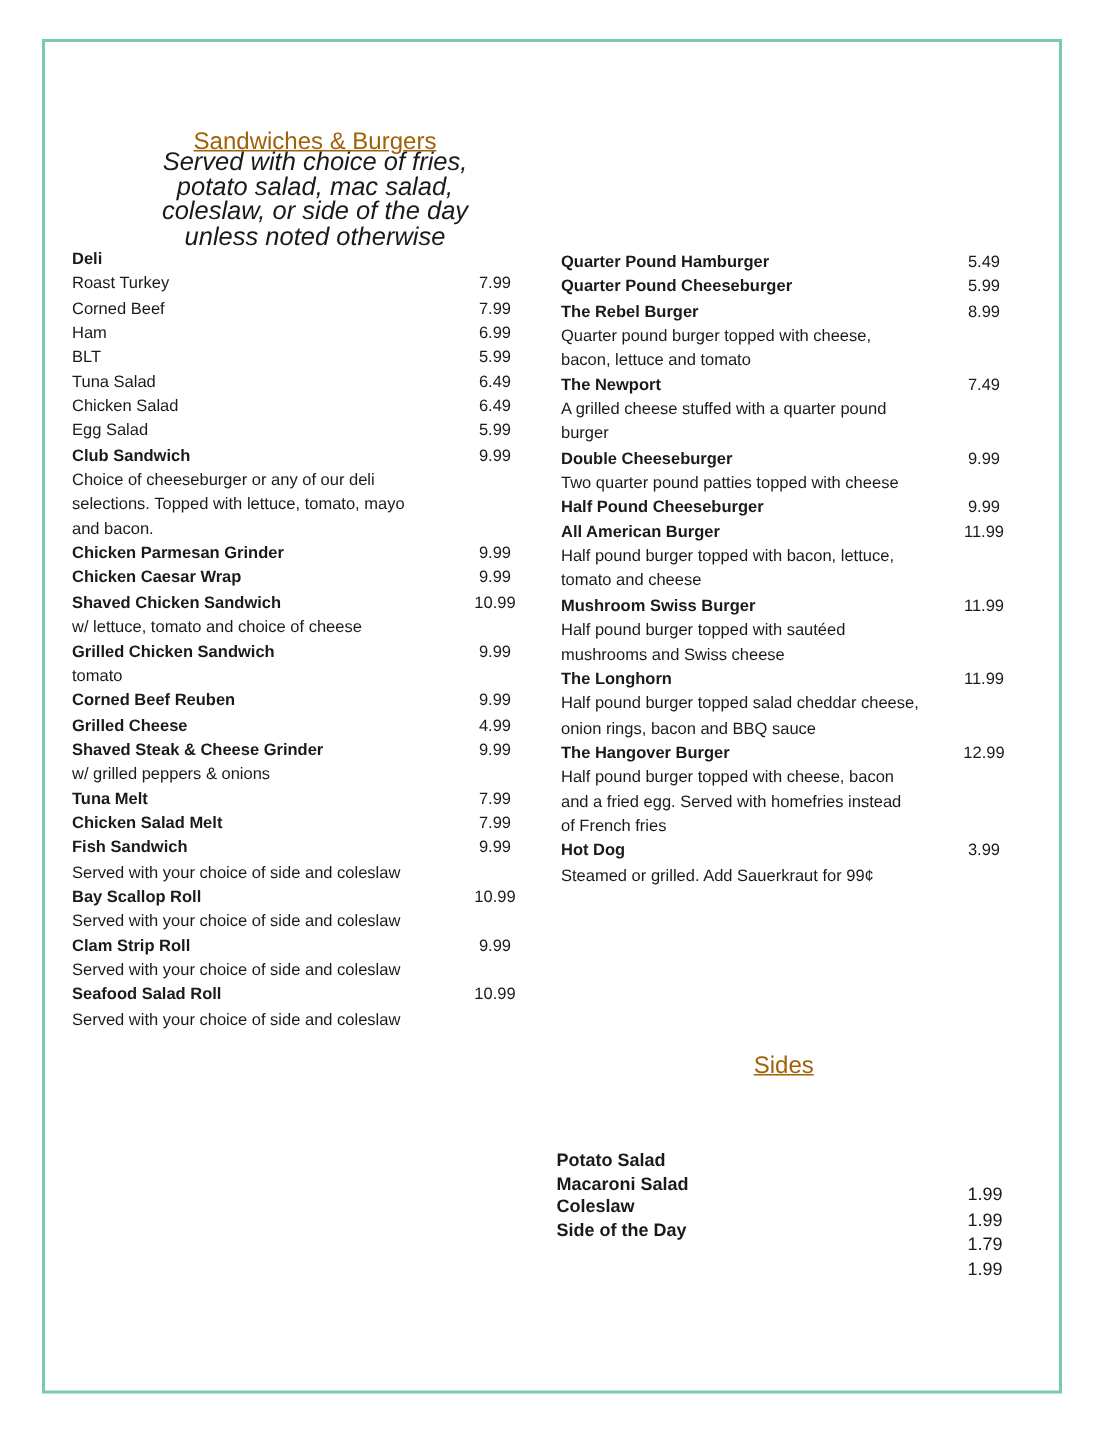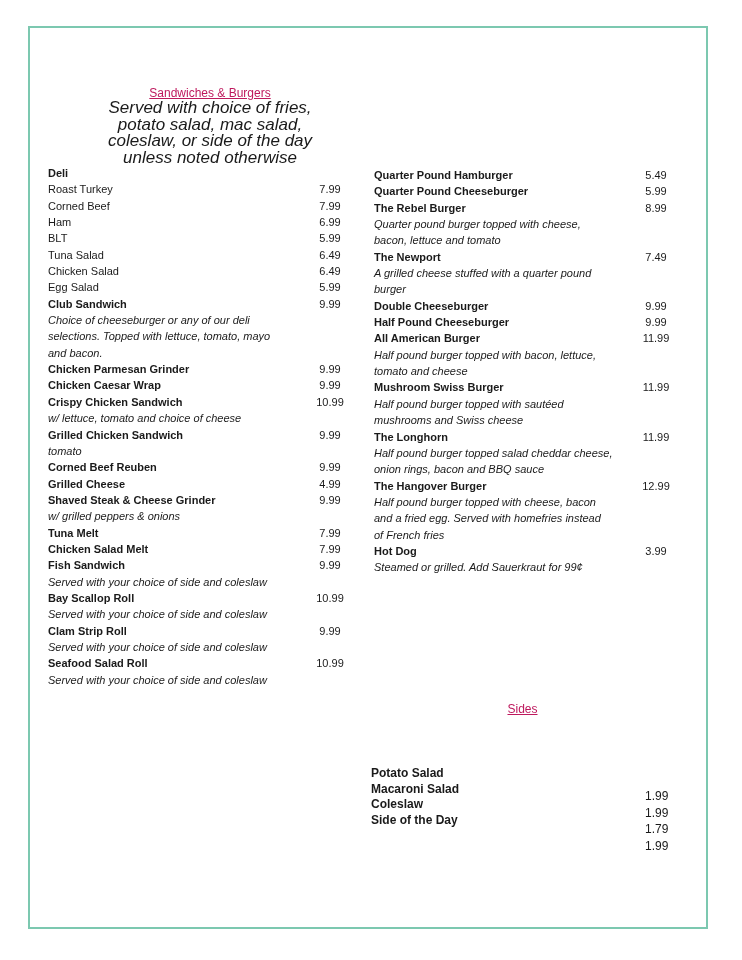--- a/index.html
+++ b/index.html
@@ -1,29 +1,29 @@
 <!DOCTYPE html>
 <html><head>
 <meta charset="utf-8">
 <style>
   html, body { margin:0; padding:0; background:#ffffff; }
   body { width:742px; height:960px; position:relative; overflow:hidden;
          font-family:"Liberation Sans", "DejaVu Sans", sans-serif; color:#1a1a1a; }
   .frame { position:absolute; left:28px; top:26px; width:680px; height:903px;
            border:2px solid #7cc8b0; box-sizing:border-box; }
-  .heading { position:absolute; font-size:12px; color:#be185d; text-decoration:underline;
+  .heading { position:absolute; font-size:16px; color:#a16207; text-decoration:underline;
              text-align:center; }
   .intro { position:absolute; left:90px; top:100px; width:240px; font-size:17px;
            font-style:italic; text-align:center; line-height:16.5px; }
   .col { position:absolute; font-size:11px; line-height:16.35px; }
   .row { display:flex; justify-content:space-between; }
   .row .name { white-space:nowrap;text-align:center; }
   .row .price { text-align:center; width:40px; }
   .bold { font-weight:bold; }
-  .desc { font-style:italic; }
+  .desc { }
   .sides-names { position:absolute; left:371px; top:766px; font-size:12px; font-weight:bold; line-height:15.5px; }
   .sides-prices { position:absolute; left:645px; top:773px; font-size:12px; line-height:16.5px;margin-top:15px; }
 </style>
 </head>
 <body>
 
 <div class="frame"></div>
 
 <div class="heading" style="left:110px; top:86px; width:200px;">Sandwiches &amp; Burgers</div>
 <div class="intro">Served with choice of fries, potato salad, mac salad, coleslaw, or side of the day unless noted otherwise</div>
@@ -67,21 +67,21 @@
     <div class="desc">and bacon.</div>
     <div class="row">
       <span class="name bold">Chicken Parmesan Grinder</span>
       <span class="price">9.99</span>
     </div>
     <div class="row">
       <span class="name bold">Chicken Caesar Wrap</span>
       <span class="price">9.99</span>
     </div>
     <div class="row">
-      <span class="name bold">Crispy Chicken Sandwich</span>
+      <span class="name bold">Shaved Chicken Sandwich</span>
       <span class="price">10.99</span>
     </div>
     <div class="desc">w/ lettuce, tomato and choice of cheese</div>
     <div class="row">
       <span class="name bold">Grilled Chicken Sandwich</span>
       <span class="price">9.99</span>
     </div>
     <div class="desc">tomato</div>
     <div class="row">
       <span class="name bold">Corned Beef Reuben</span>
@@ -143,20 +143,21 @@
     <div class="row">
       <span class="name bold">The Newport</span>
       <span class="price">7.49</span>
     </div>
     <div class="desc">A grilled cheese stuffed with a quarter pound</div>
     <div class="desc">burger</div>
     <div class="row">
       <span class="name bold">Double Cheeseburger</span>
       <span class="price">9.99</span>
     </div>
+    <div class="desc">Two quarter pound patties topped with cheese</div>
     <div class="row">
       <span class="name bold">Half Pound Cheeseburger</span>
       <span class="price">9.99</span>
     </div>
     <div class="row">
       <span class="name bold">All American Burger</span>
       <span class="price">11.99</span>
     </div>
     <div class="desc">Half pound burger topped with bacon, lettuce,</div>
     <div class="desc">tomato and cheese</div>

